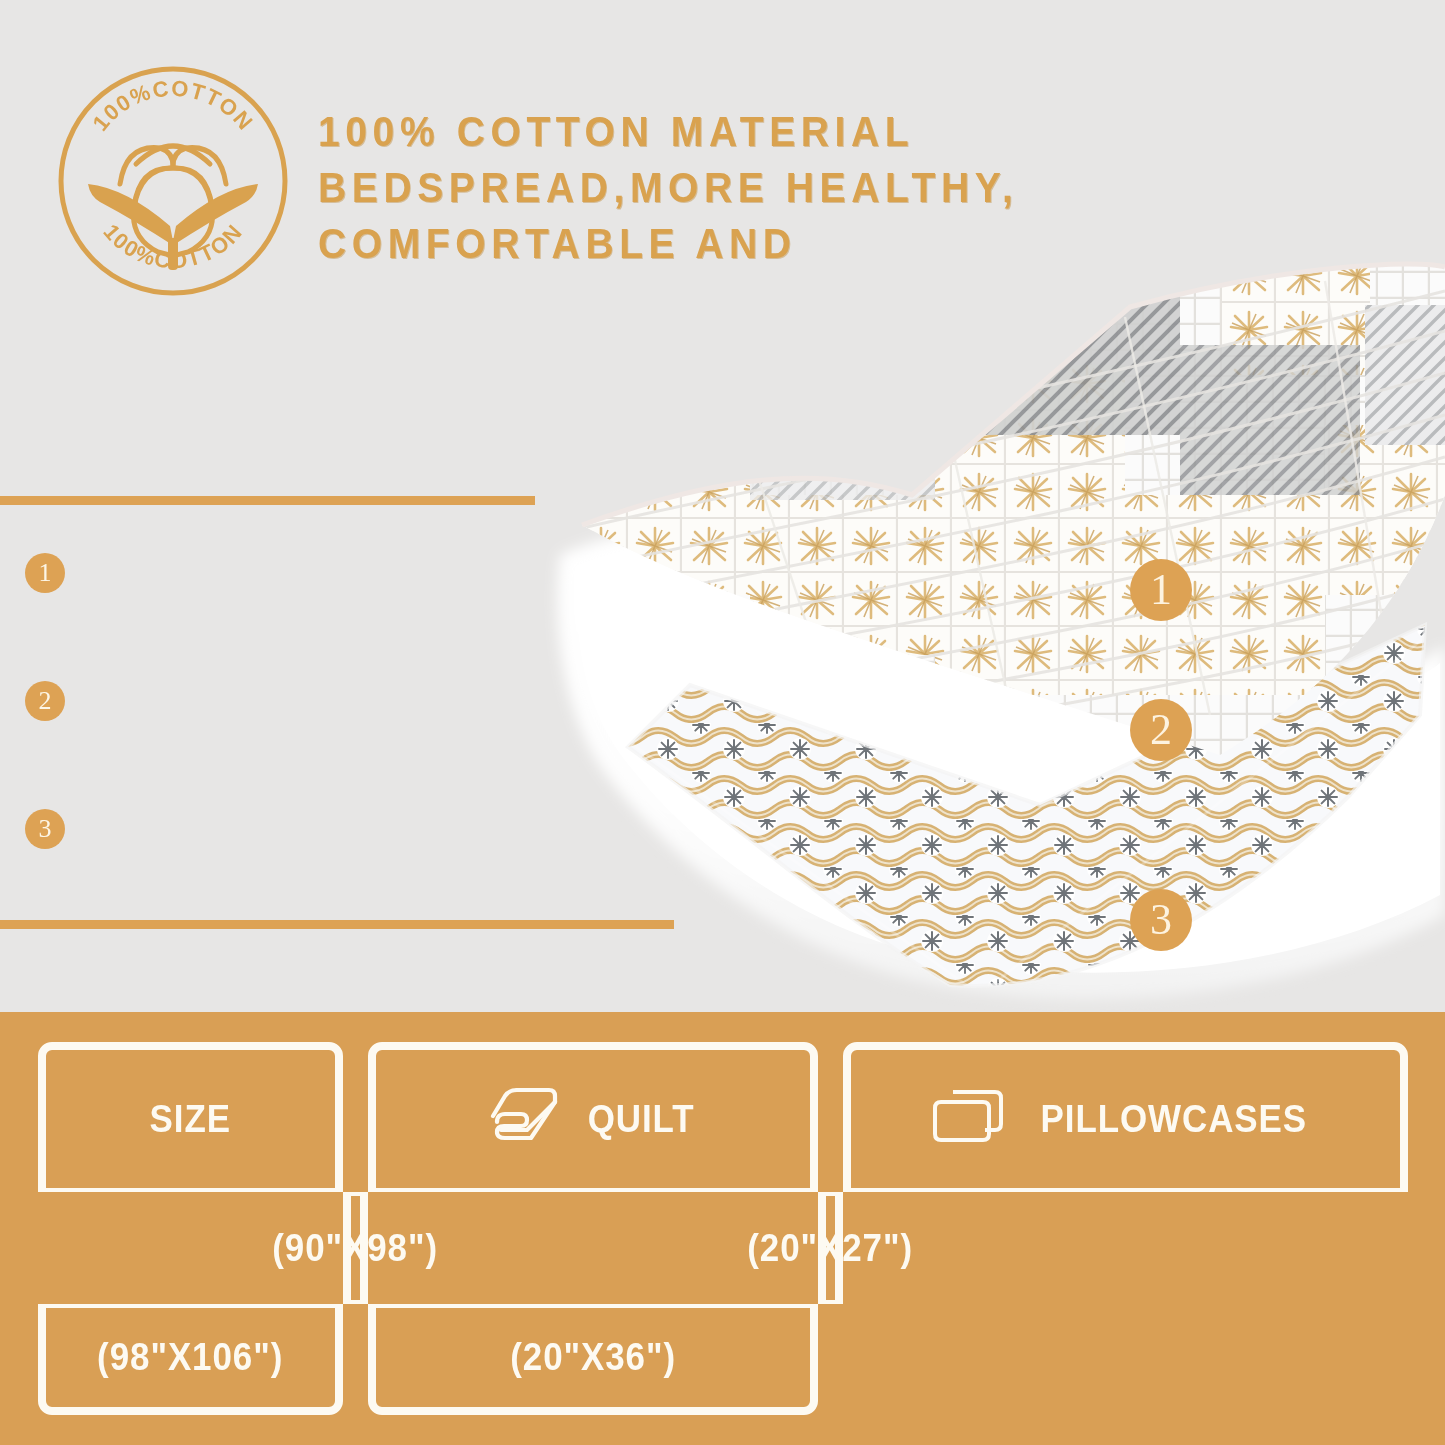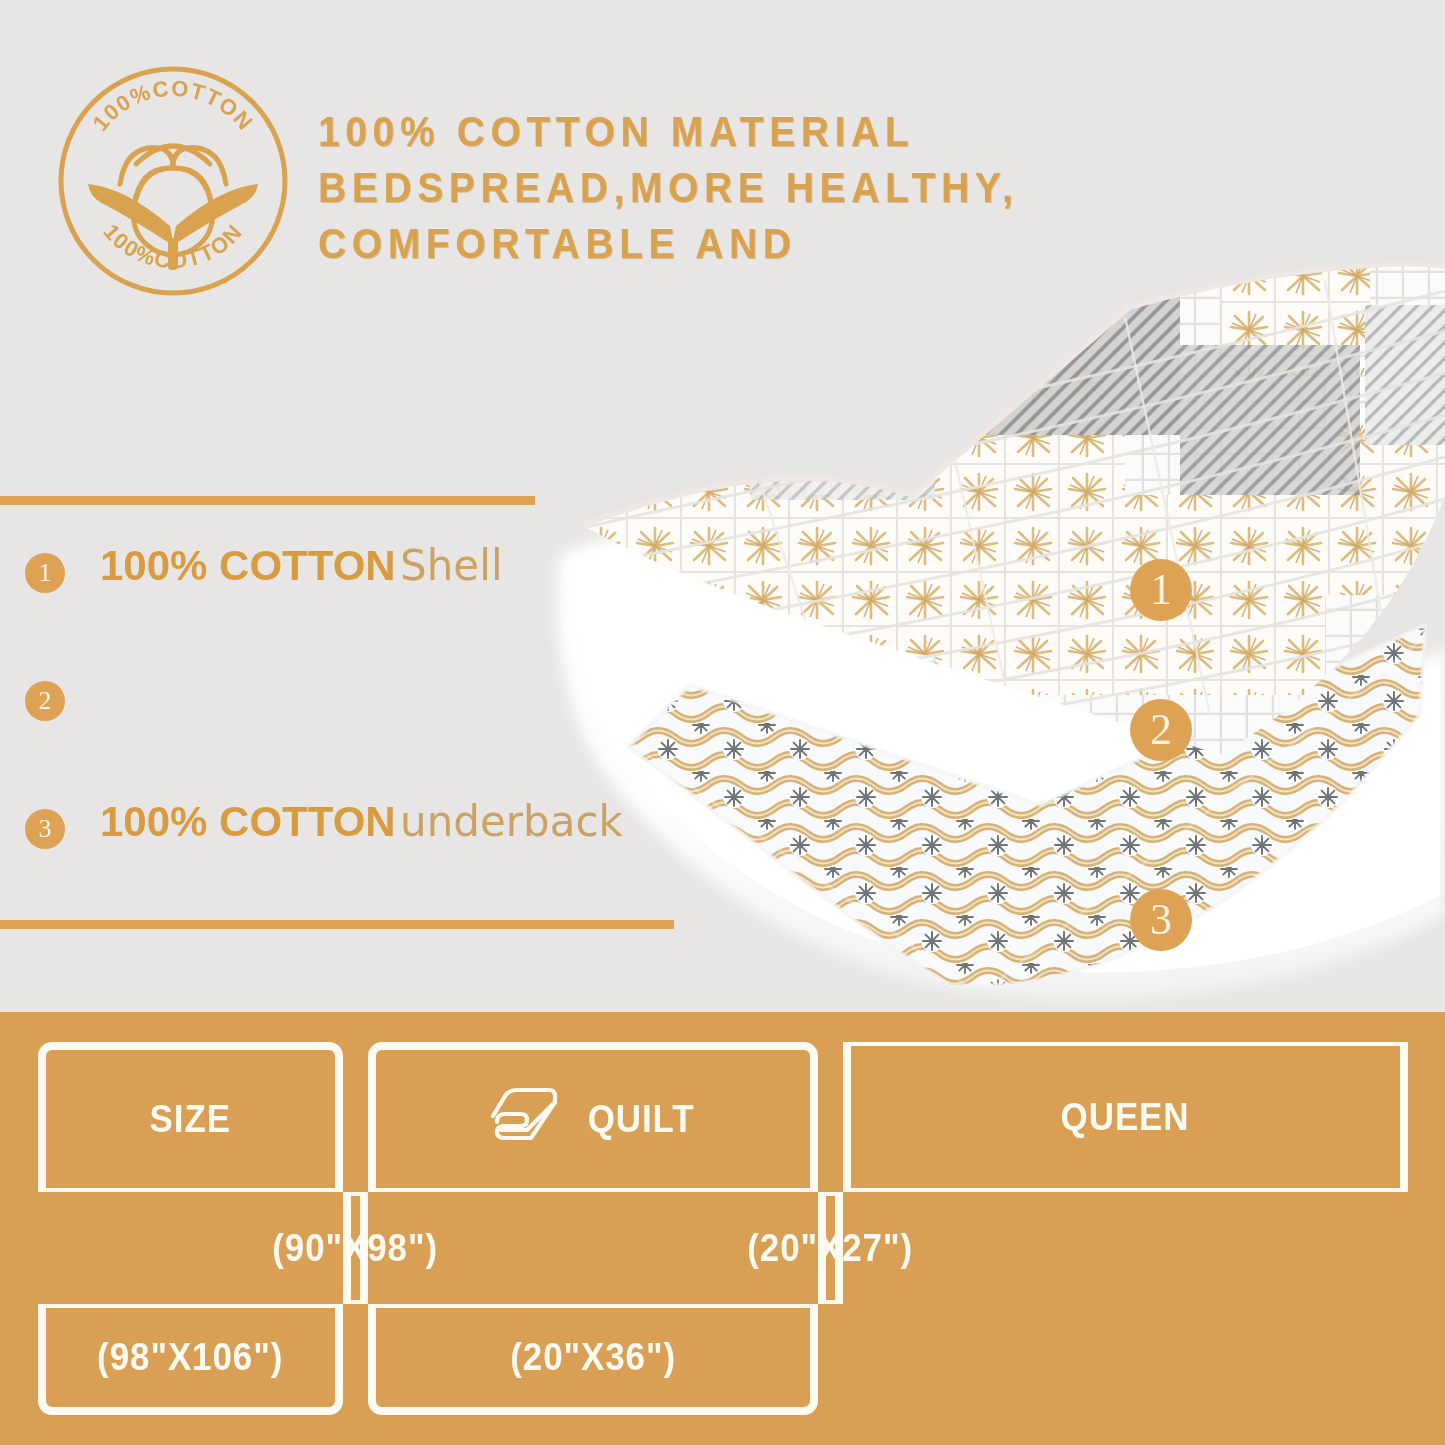--- a/index.html
+++ b/index.html
@@ -283,34 +283,28 @@
     <div class="marker m2">2</div>
     <div class="marker m3">3</div>
 
     <div class="rule top"></div>
     <div class="rule bottom"></div>
 
     <div class="features">
 
       <div class="feat">
         <div class="badge-num">1</div>
-        <div class="feat-text">
-          <span class="feat-strong">100% COTTON</span><span>&nbsp;</span><span class="feat-light">Shell</span>
-        </div>
       </div>
 
       <div class="feat">
         <div class="badge-num">2</div>
       </div>
 
       <div class="feat">
         <div class="badge-num">3</div>
-        <div class="feat-text">
-          <span class="feat-strong">100% COTTON</span><span>&nbsp;</span><span class="feat-light">underback</span>
-        </div>
       </div>
 
     </div>
   </div>
 
   <div class="table-panel">
     <div class="tbl">
 
       <div class="cell c-r0">
         <span class="head-txt">SIZE</span>
@@ -324,24 +318,32 @@
               <path d="M30 4 Q22 4 18 10 L6 30"></path>
               <path d="M68 16 L44 52 H18 Q10 52 10 46"></path>
               <path d="M10 46 Q10 40 17 40 H34 Q40 40 40 34 Q40 28 34 28 H18
                        Q10 28 10 36"></path>
             </g>
           </svg>
         </span>
         <span class="head-txt">QUILT</span>
       </div>
       <div class="gap"></div>
-
-      <div class="cell c-r1">
-        <span class="body-txt">QUEEN</span>
-      </div>
+      <div class="cell c-r0 head-cell">
+        <span class="ico">
+          <svg width="72" height="58" viewBox="0 0 72 58" xmlns="http://www.w3.org/2000/svg">
+            <g fill="none" stroke="#fdfaf2" stroke-width="4" stroke-linejoin="round">
+              <path d="M20 4 H62 Q68 4 68 10 V36 Q68 42 62 42 H52"></path>
+              <path d="M8 14 H50 Q56 14 56 20 V46 Q56 52 50 52 H8 Q2 52 2 46 V20 Q2 14 8 14 Z"></path>
+            </g>
+          </svg>
+        </span>
+        <span class="head-txt">PILLOWCASES</span>
+      </div>
+
       <div class="gap"></div>
       <div class="cell c-r1">
         <span class="body-txt">(90"X98")</span>
       </div>
       <div class="gap"></div>
       <div class="cell c-r1">
         <span class="body-txt">(20"X27")</span>
       </div>
 
       <div class="gap"></div>

